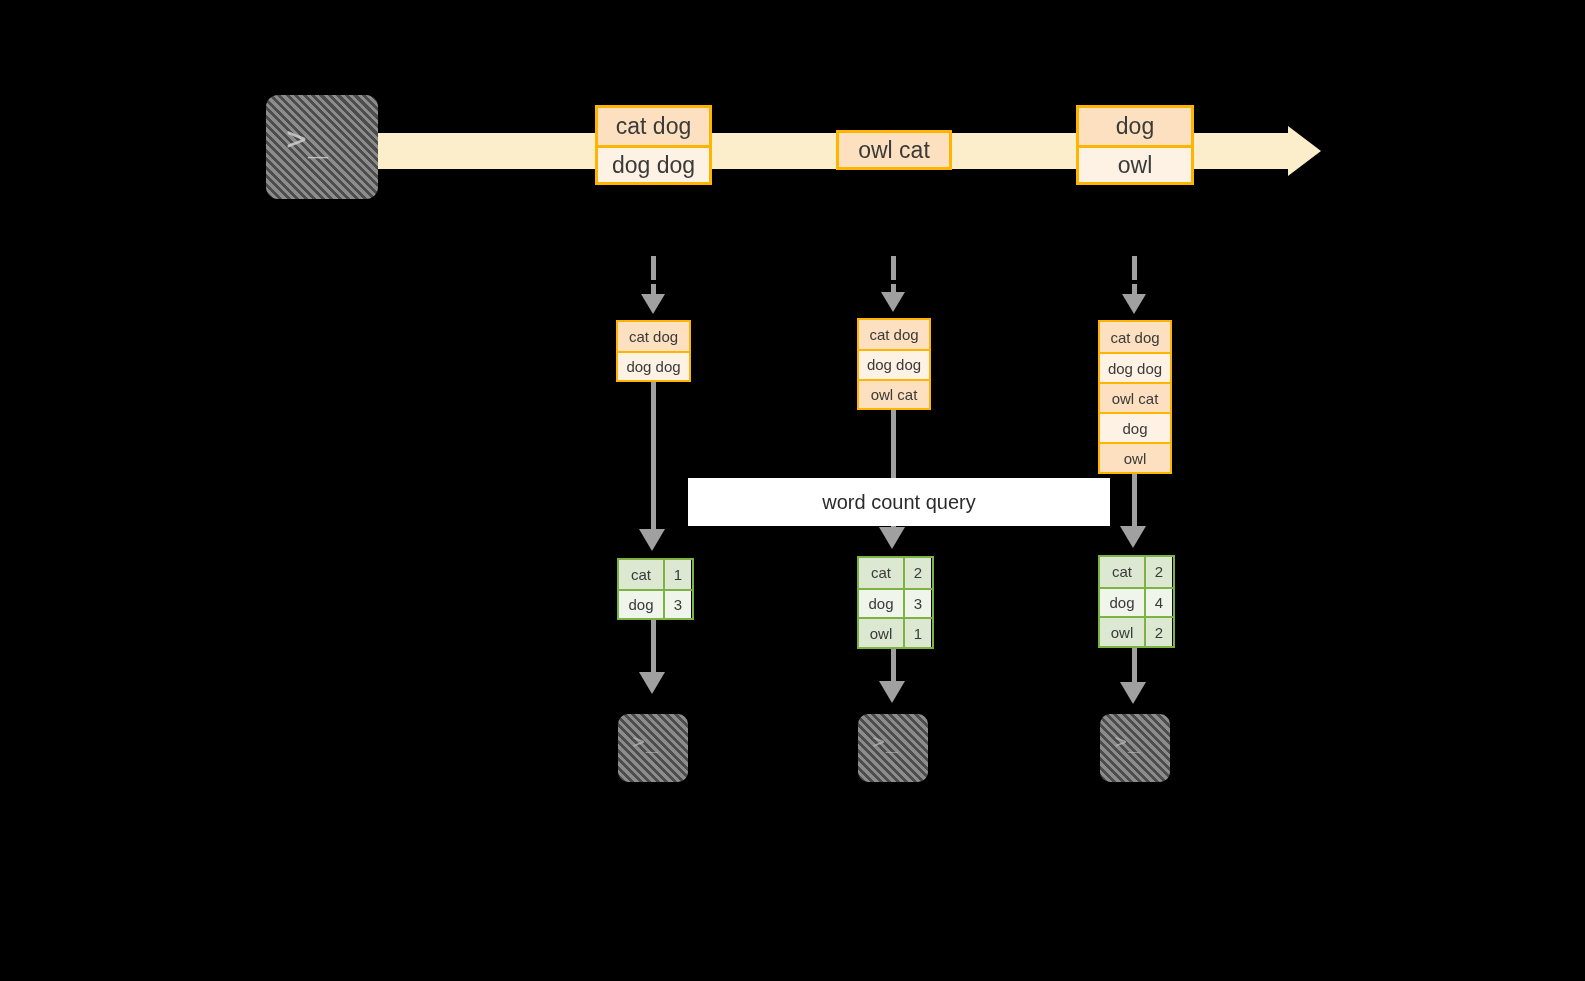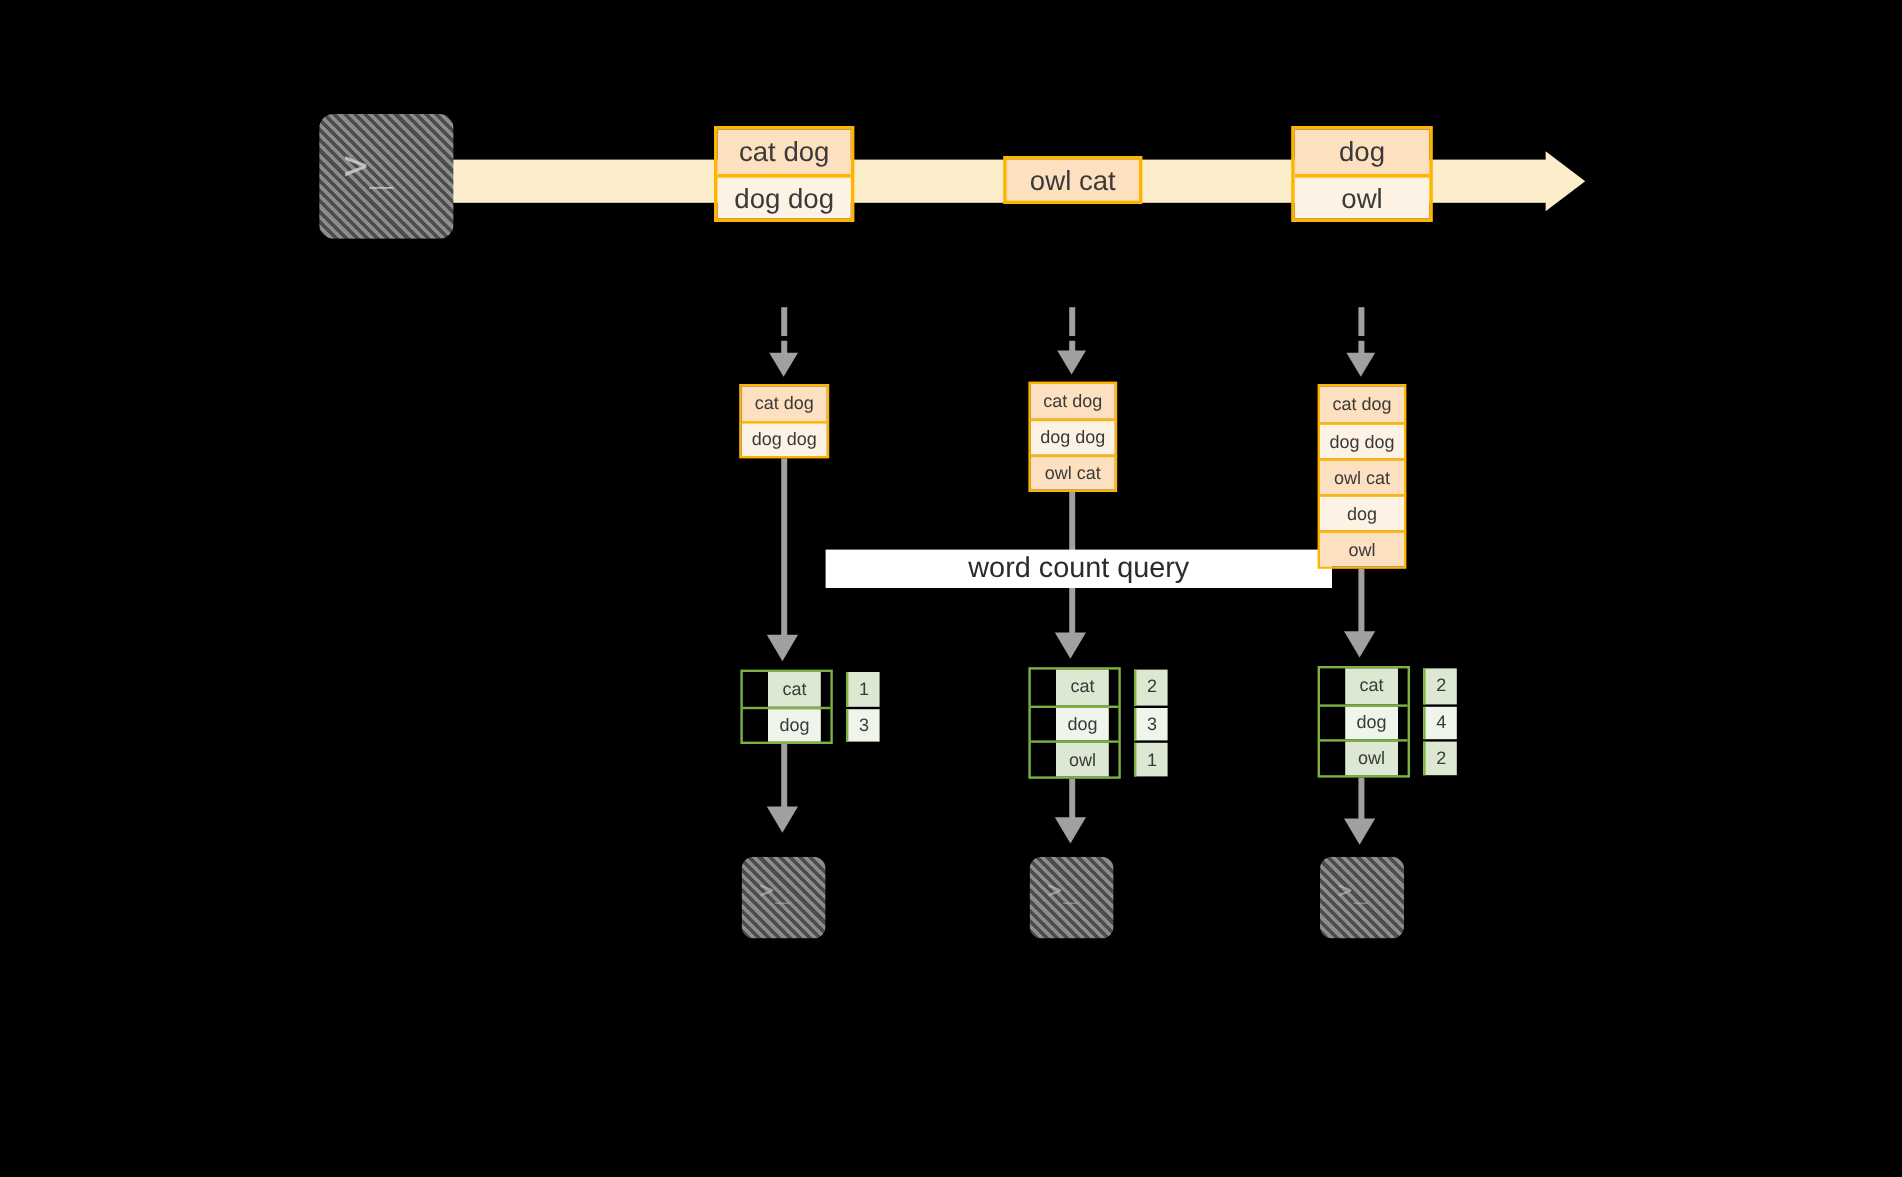--- a/index.html
+++ b/index.html
@@ -41,21 +41,21 @@
   .msgbox.stack{border-width:2.5px;}
   .msgbox.stack .msgrow{font-size:15px;}
   .msgbox.stack .msgrow + .msgrow{border-top:2.5px solid #ffb500;}
 
   
   .gtable{position:absolute;box-sizing:border-box;border:2.5px solid #7cb342;
     display:flex;flex-direction:column;}
   .grow{display:flex;box-sizing:border-box;}
   .grow + .grow{border-top:2.5px solid #7cb342;}
   .gcell{box-sizing:border-box;display:flex;align-items:center;
-    justify-content:center;font-size:15px;color:#3a3a3a;margin-left:21px;}
+    justify-content:center;font-size:15px;color:#3a3a3a;}
   .gcell.key{flex:0 0 44px;}
   .gcell.val{flex:0 0 28px;border-left:2.5px solid #7cb342;}
   .grow.dark .gcell{background:#dde8d2;}
   .grow.light .gcell{background:#f0f5ec;}
 
   
   .vline{position:absolute;background:#a0a0a0;width:5px;}
   .vdash{position:absolute;width:5px;
     background:repeating-linear-gradient(#a0a0a0 0 24px,transparent 24px 36px);}
   .vhead{position:absolute;width:0;height:0;}
@@ -185,17 +185,17 @@
     </div>
   </div>
 
   <div class="vline" style="left:1132px;top:648px;height:42px;"></div>
   <div class="vhead" style="left:1120px;top:682px;border-left:13px solid transparent;border-right:13px solid transparent;border-top:22px solid #a0a0a0;"></div>
 
   <div class="terminal small" style="left:1100px;top:714px;width:70px;height:68px;">
     <div class="prompt" style="font-size:20px;left:14%;top:18%;">&gt;_</div>
   </div>
 
-  <div class="querylabel" style="left:688px;top:458px;width:422px;height:32px;font-size:24px;z-index:3;">
+  <div class="querylabel" style="left:688px;top:478px;width:422px;height:48px;font-size:20px;z-index:3;">
     <span>word count query</span>
   </div>
 
 </div>
 
 </body></html>

